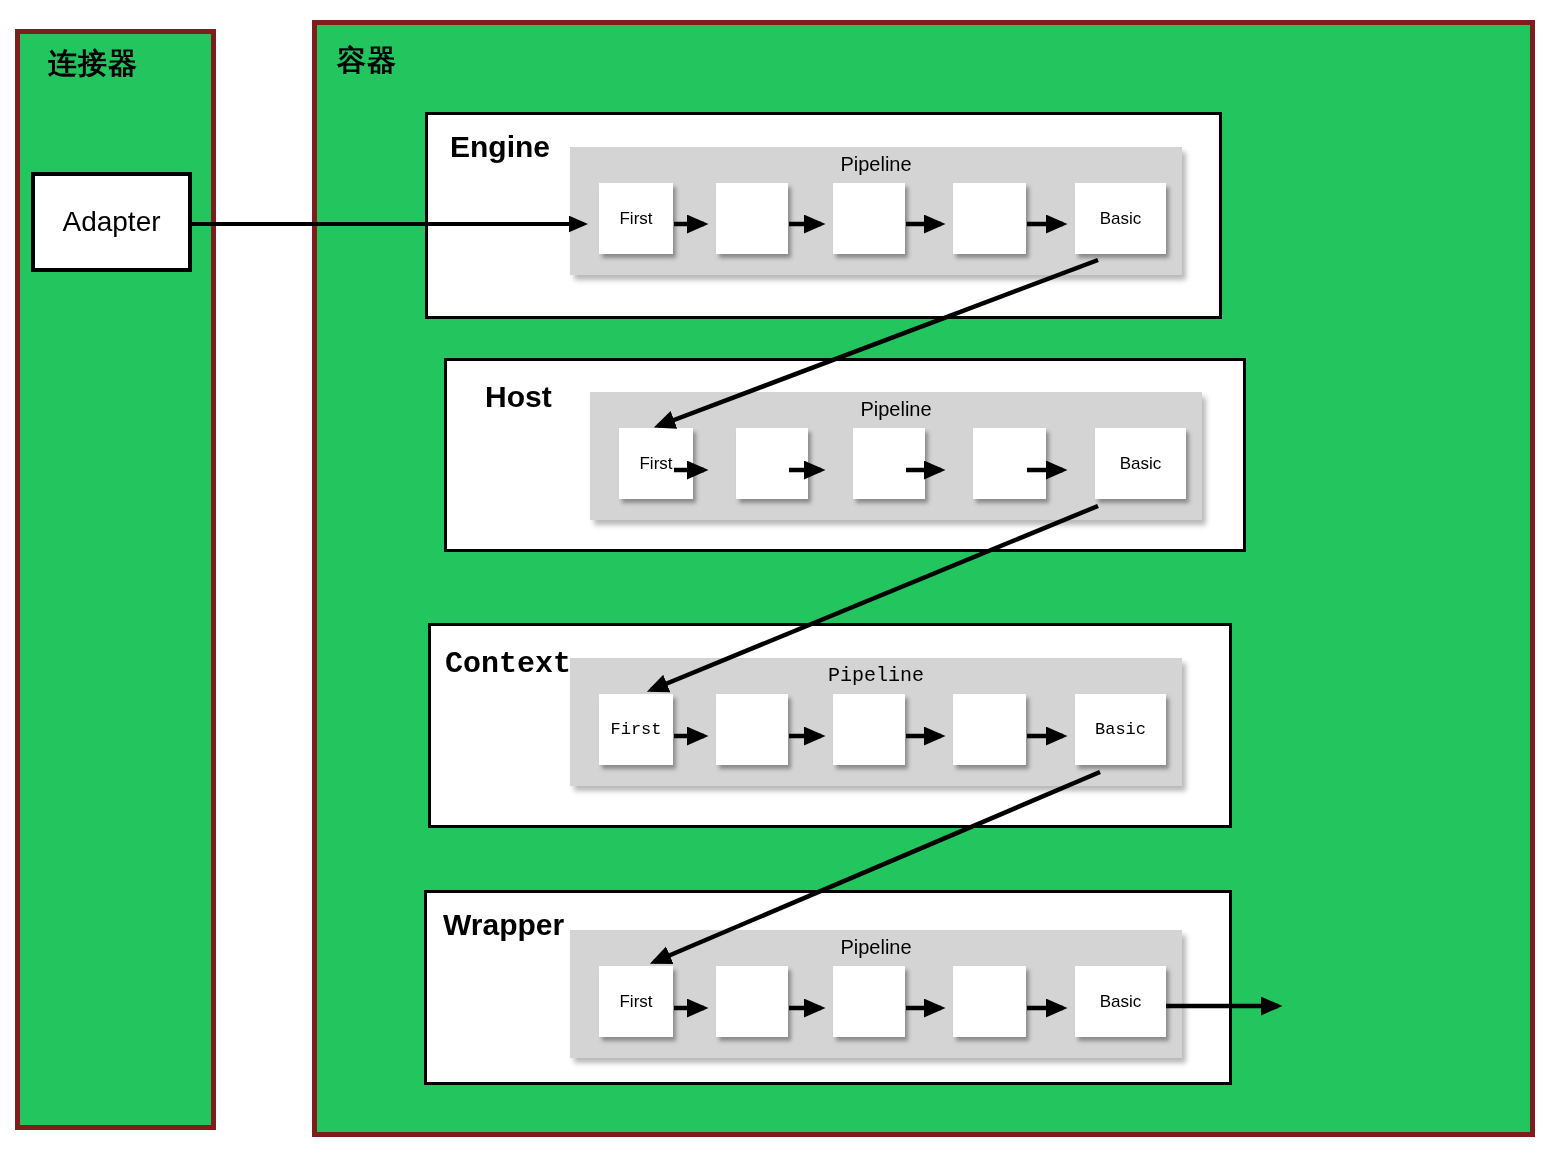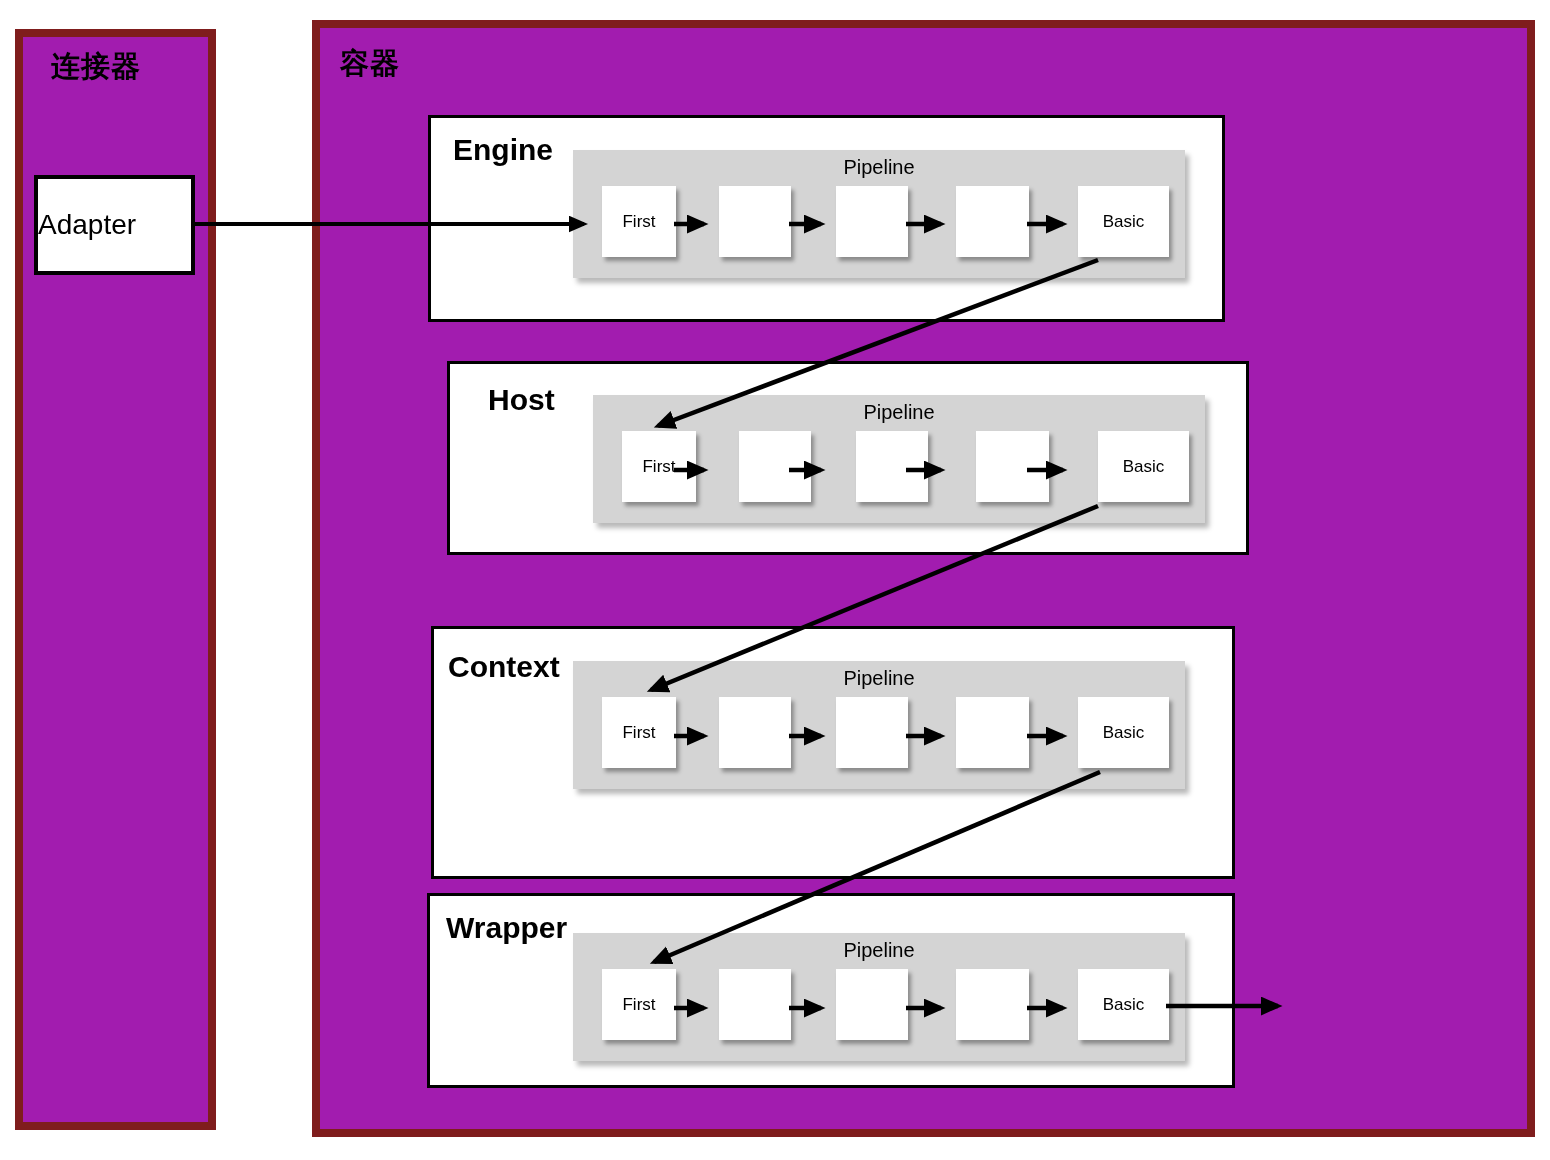--- a/index.html
+++ b/index.html
@@ -4,44 +4,44 @@
 <style>
   * { box-sizing: border-box; margin: 0; padding: 0; }
   html, body { background: #ffffff; }
   body {
     width: 1550px; height: 1160px; position: relative; overflow: hidden;
     font-family: "Liberation Sans", "DejaVu Sans", sans-serif;
     color: #000;
   }
 
   
-  .panel { position: absolute; border: 8px solid #7f1d1d; background: #a21caf; }
+  .panel { position: absolute; border: 5px solid #7f1d1d; background: #22c55e; }
   .panel-connector { left: 15px; top: 29px; width: 201px; height: 1101px; }
   .panel-container { left: 312px; top: 20px; width: 1223px; height: 1117px; }
   .panel-title {
     position: absolute; font-size: 29px; font-weight: 600; letter-spacing: 1px;
     white-space: nowrap;
   }
   .panel-connector .panel-title { left: 28px; top: 10px; }
   .panel-container .panel-title { left: 20px; top: 16px; }
 
   
   .node {
     position: absolute; border: 4px solid #000; background: #fff;
-    display: flex; align-items: center; 
+    display: flex; align-items: center; justify-content: center;
     font-size: 28px; font-weight: 500; white-space: nowrap;
   }
   .node-adapter { left: 11px; top: 138px; width: 161px; height: 100px; }
   .node-servlet { left: 976px; top: 913px; width: 175px; height: 129px; }
 
   
   .section { position: absolute; border: 3px solid #000; background: #fff; }
   .section-0 { left: 108px; top: 87px;  width: 797px; height: 207px; padding-left: 22px; }
   .section-1 { left: 107px; top: 333px; width: 802px; height: 194px; margin-left: 20px; }
-  .section-2 { left: 111px; top: 598px; width: 804px; height: 253px; }
+  .section-2 { left: 111px; top: 598px; width: 804px; height: 205px; font-family: Liberation Mono, monospace; }
   .section-3 { left: 107px; top: 865px; width: 808px; height: 195px; }
   .section-label {
     position: absolute; font-size: 30px; font-weight: 600; white-space: nowrap;
   }
   .section-0 .section-label { left: 22px; top: 15px; }
   .section-1 .section-label { left: 38px; top: 19px; }
   .section-2 .section-label { left: 14px; top: 21px; }
   .section-3 .section-label { left: 16px; top: 15px; }
 
   

